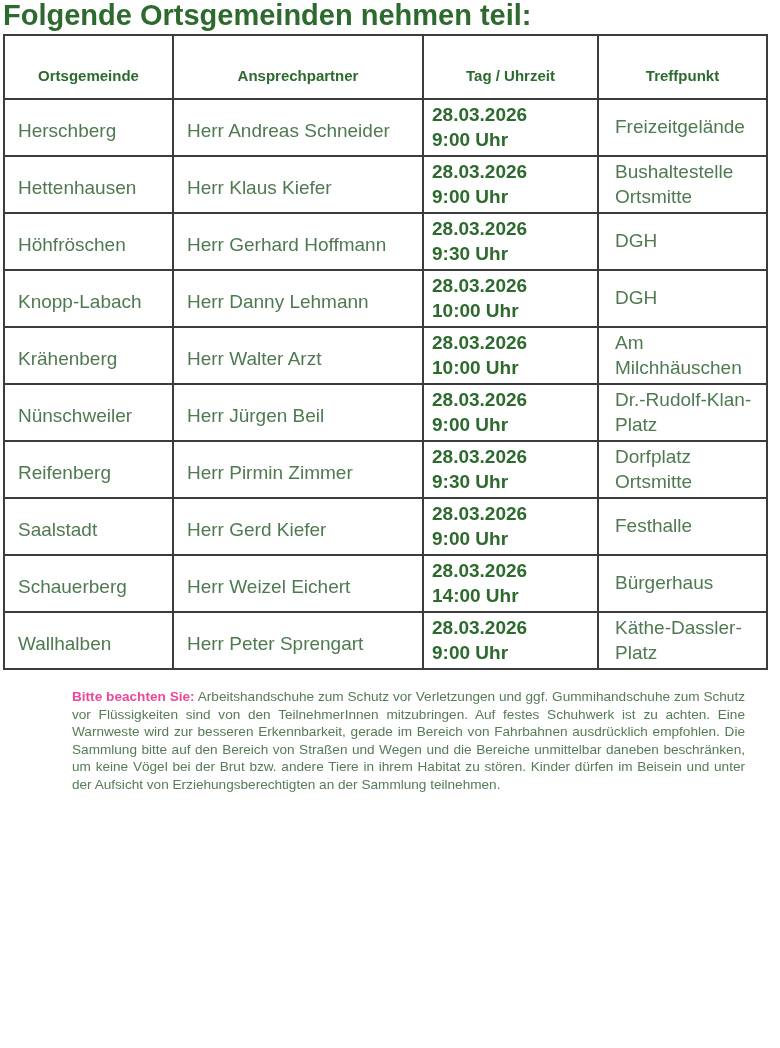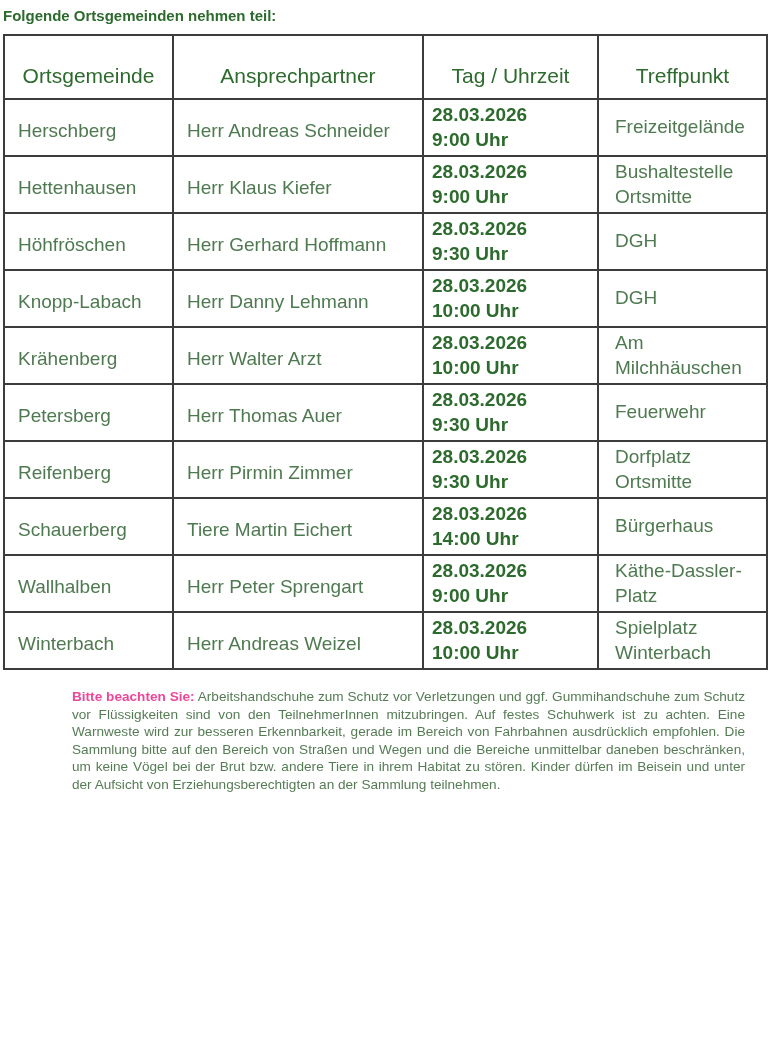--- a/index.html
+++ b/index.html
@@ -9,31 +9,31 @@
     --border:#3c3c3c;
   }
   html,body{margin:0;padding:0;}
   body{
     width:780px;height:1048px;overflow:hidden;background:#ffffff;
     font-family:"Liberation Sans","DejaVu Sans",sans-serif;
     -webkit-font-smoothing:antialiased;
   }
   .page{padding-top:2px;}
   .title{
-    font-size:15px;font-weight:bold;color:var(--green-dark);
+    font-size:29px;font-weight:bold;color:var(--green-dark);
     margin:0 0 5px 3px;line-height:27px;letter-spacing:0;
   }
   table.participants{
     border-collapse:collapse;table-layout:fixed;
     margin-left:3px;width:763px;
   }
   th,td{border:2px solid var(--border);overflow:hidden;}
   th{
     vertical-align:bottom;text-align:center;
-    font-size:21px;font-weight:normal;color:var(--green-dark);
+    font-size:15px;font-weight:bold;color:var(--green-dark);
     padding:12px 2px 10px 2px;height:40px;line-height:24px;
   }
   td{
     font-size:19px;color:var(--green-body);
     line-height:24.5px;vertical-align:middle;
     padding:10px 6px 3px 13px;word-wrap:break-word;
   }
   td.c-datetime{
     font-weight:bold;color:var(--green-dark);
     padding:3px 16px 3px 8px;line-height:24.5px;
@@ -109,62 +109,62 @@
         <tr>
           <td class="c-place">Krähenberg</td>
           <td class="c-contact">Herr Walter Arzt</td>
           <td class="c-datetime">
             <div>28.03.2026</div>
             <div>10:00 Uhr</div>
           </td>
           <td class="c-meeting">Am Milchhäuschen</td>
         </tr>
         <tr>
-          <td class="c-place">Petersberg</td>
-          <td class="c-contact">Herr Thomas Auer</td>
+          <td class="c-place">Nünschweiler</td>
+          <td class="c-contact">Herr Jürgen Beil</td>
           <td class="c-datetime">
             <div>28.03.2026</div>
-            <div>9:30 Uhr</div>
+            <div>9:00 Uhr</div>
           </td>
-          <td class="c-meeting">Feuerwehr</td>
+          <td class="c-meeting">Dr.-Rudolf-Klan-Platz</td>
         </tr>
         <tr>
           <td class="c-place">Reifenberg</td>
           <td class="c-contact">Herr Pirmin Zimmer</td>
           <td class="c-datetime">
             <div>28.03.2026</div>
             <div>9:30 Uhr</div>
           </td>
           <td class="c-meeting">Dorfplatz Ortsmitte</td>
         </tr>
         <tr>
+          <td class="c-place">Saalstadt</td>
+          <td class="c-contact">Herr Gerd Kiefer</td>
+          <td class="c-datetime">
+            <div>28.03.2026</div>
+            <div>9:00 Uhr</div>
+          </td>
+          <td class="c-meeting">Festhalle</td>
+        </tr>
+        <tr>
           <td class="c-place">Schauerberg</td>
-          <td class="c-contact">Tiere Martin Eichert</td>
+          <td class="c-contact">Herr Weizel Eichert</td>
           <td class="c-datetime">
             <div>28.03.2026</div>
             <div>14:00 Uhr</div>
           </td>
           <td class="c-meeting">Bürgerhaus</td>
         </tr>
         <tr>
           <td class="c-place">Wallhalben</td>
           <td class="c-contact">Herr Peter Sprengart</td>
           <td class="c-datetime">
             <div>28.03.2026</div>
             <div>9:00 Uhr</div>
           </td>
           <td class="c-meeting">Käthe-Dassler-Platz</td>
         </tr>
-        <tr>
-          <td class="c-place">Winterbach</td>
-          <td class="c-contact">Herr Andreas Weizel</td>
-          <td class="c-datetime">
-            <div>28.03.2026</div>
-            <div>10:00 Uhr</div>
-          </td>
-          <td class="c-meeting">Spielplatz Winterbach</td>
-        </tr>
       </tbody>
   </table>
 
   <p class="note"><strong>Bitte beachten Sie:</strong><span> Arbeitshandschuhe zum Schutz vor Verletzungen und ggf. Gummihandschuhe zum Schutz vor Flüssigkeiten sind von den TeilnehmerInnen mitzubringen. Auf festes Schuhwerk ist zu achten. Eine Warnweste wird zur besseren Erkennbarkeit, gerade im Bereich von Fahrbahnen ausdrücklich empfohlen. Die Sammlung bitte auf den Bereich von Straßen und Wegen und die Bereiche unmittelbar daneben beschränken, um keine Vögel bei der Brut bzw. andere Tiere in ihrem Habitat zu stören. Kinder dürfen im Beisein und unter der Aufsicht von Erziehungsberechtigten an der Sammlung teilnehmen.</span></p>
 
 </div>
 
 </body></html>

